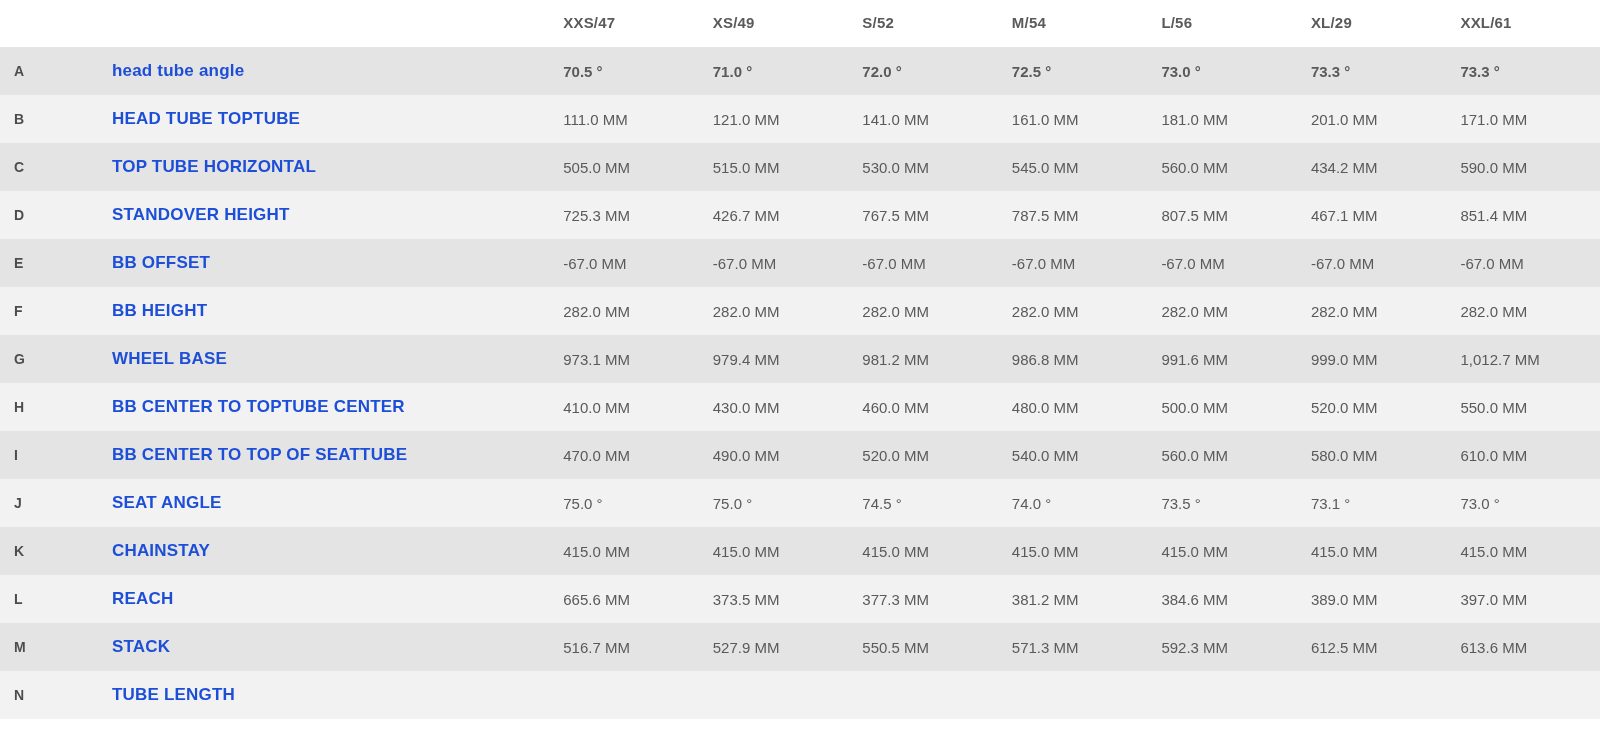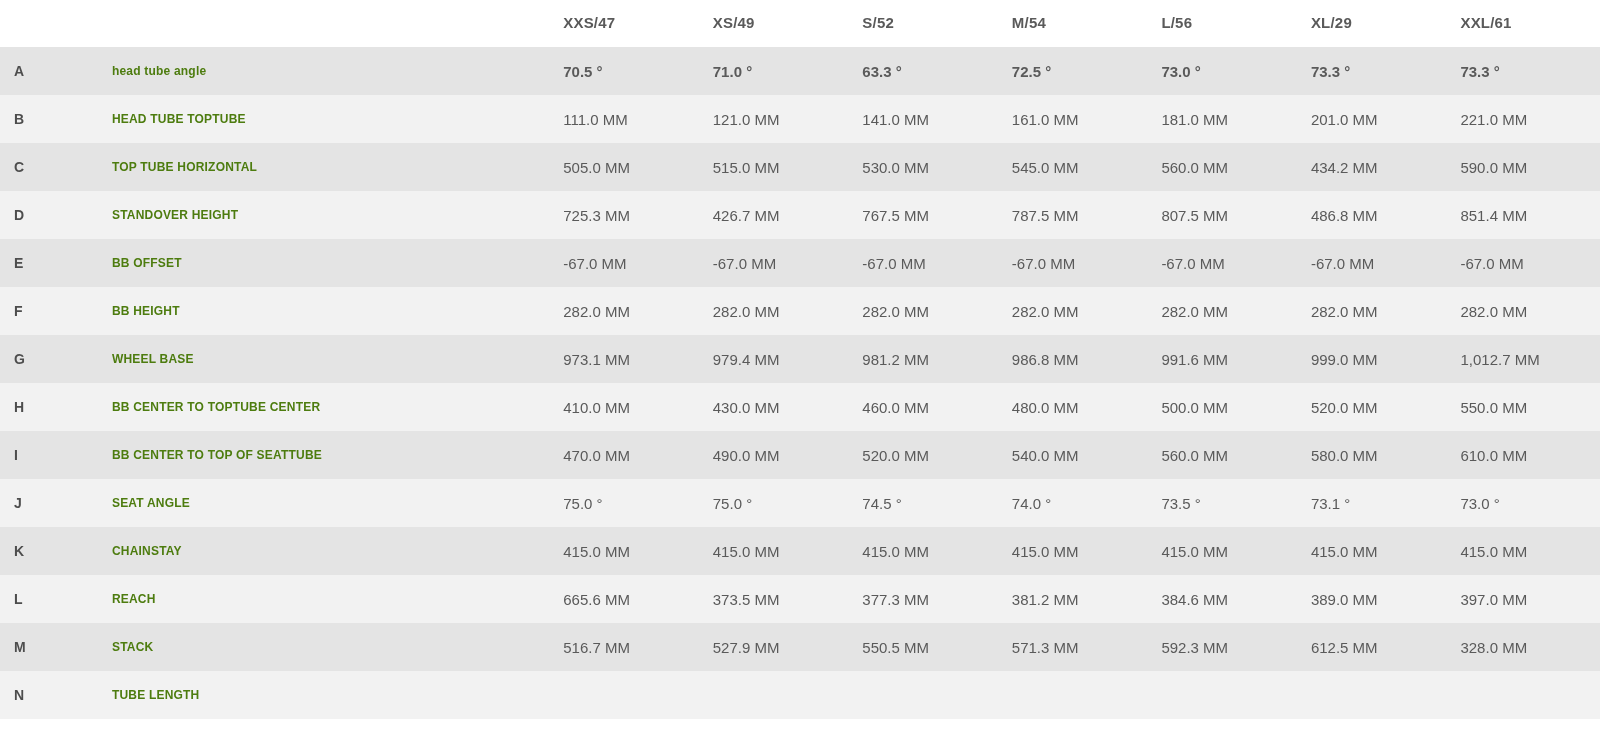--- a/index.html
+++ b/index.html
@@ -50,22 +50,22 @@
   }
   td.letter {
     font-weight: bold;
     padding-left: 14px;
     font-size: 14px;
     color: #4d4d4d;
   }
   td.label {
     font-weight: bold;
     padding-left: 50px;
-    font-size: 12px;
-    color: #4d7c0f;
+    font-size: 17px;
+    color: #1d4ed8;
     letter-spacing: 0.2px;
   }
   td.value {
     font-weight: normal;
     color: #5a5a5a;
   }
   tr.highlight td.label,
   tr.highlight td.value,
   tr.highlight td.letter {
     font-weight: bold;
@@ -98,57 +98,57 @@
       <th>XL/29</th>
       <th>XXL/61</th>
     </tr>
   </thead>
   <tbody>
     <tr class="odd highlight">
       <td class="letter">A</td>
       <td class="label">head tube angle</td>
       <td class="value">70.5 °</td>
       <td class="value">71.0 °</td>
-      <td class="value">63.3 °</td>
+      <td class="value">72.0 °</td>
       <td class="value">72.5 °</td>
       <td class="value">73.0 °</td>
       <td class="value">73.3 °</td>
       <td class="value">73.3 °</td>
     </tr>
     <tr class="even">
       <td class="letter">B</td>
       <td class="label">HEAD TUBE TOPTUBE</td>
       <td class="value">111.0 MM</td>
       <td class="value">121.0 MM</td>
       <td class="value">141.0 MM</td>
       <td class="value">161.0 MM</td>
       <td class="value">181.0 MM</td>
       <td class="value">201.0 MM</td>
-      <td class="value">221.0 MM</td>
+      <td class="value">171.0 MM</td>
     </tr>
     <tr class="odd">
       <td class="letter">C</td>
       <td class="label">TOP TUBE HORIZONTAL</td>
       <td class="value">505.0 MM</td>
       <td class="value">515.0 MM</td>
       <td class="value">530.0 MM</td>
       <td class="value">545.0 MM</td>
       <td class="value">560.0 MM</td>
       <td class="value">434.2 MM</td>
       <td class="value">590.0 MM</td>
     </tr>
     <tr class="even">
       <td class="letter">D</td>
       <td class="label">STANDOVER HEIGHT</td>
       <td class="value">725.3 MM</td>
       <td class="value">426.7 MM</td>
       <td class="value">767.5 MM</td>
       <td class="value">787.5 MM</td>
       <td class="value">807.5 MM</td>
-      <td class="value">486.8 MM</td>
+      <td class="value">467.1 MM</td>
       <td class="value">851.4 MM</td>
     </tr>
     <tr class="odd">
       <td class="letter">E</td>
       <td class="label">BB OFFSET</td>
       <td class="value">-67.0 MM</td>
       <td class="value">-67.0 MM</td>
       <td class="value">-67.0 MM</td>
       <td class="value">-67.0 MM</td>
       <td class="value">-67.0 MM</td>
@@ -234,21 +234,21 @@
     </tr>
     <tr class="odd">
       <td class="letter">M</td>
       <td class="label">STACK</td>
       <td class="value">516.7 MM</td>
       <td class="value">527.9 MM</td>
       <td class="value">550.5 MM</td>
       <td class="value">571.3 MM</td>
       <td class="value">592.3 MM</td>
       <td class="value">612.5 MM</td>
-      <td class="value">328.0 MM</td>
+      <td class="value">613.6 MM</td>
     </tr>
     <tr class="even">
       <td class="letter">N</td>
       <td class="label">TUBE LENGTH</td>
       <td class="value"></td>
       <td class="value"></td>
       <td class="value"></td>
       <td class="value"></td>
       <td class="value"></td>
       <td class="value"></td>

